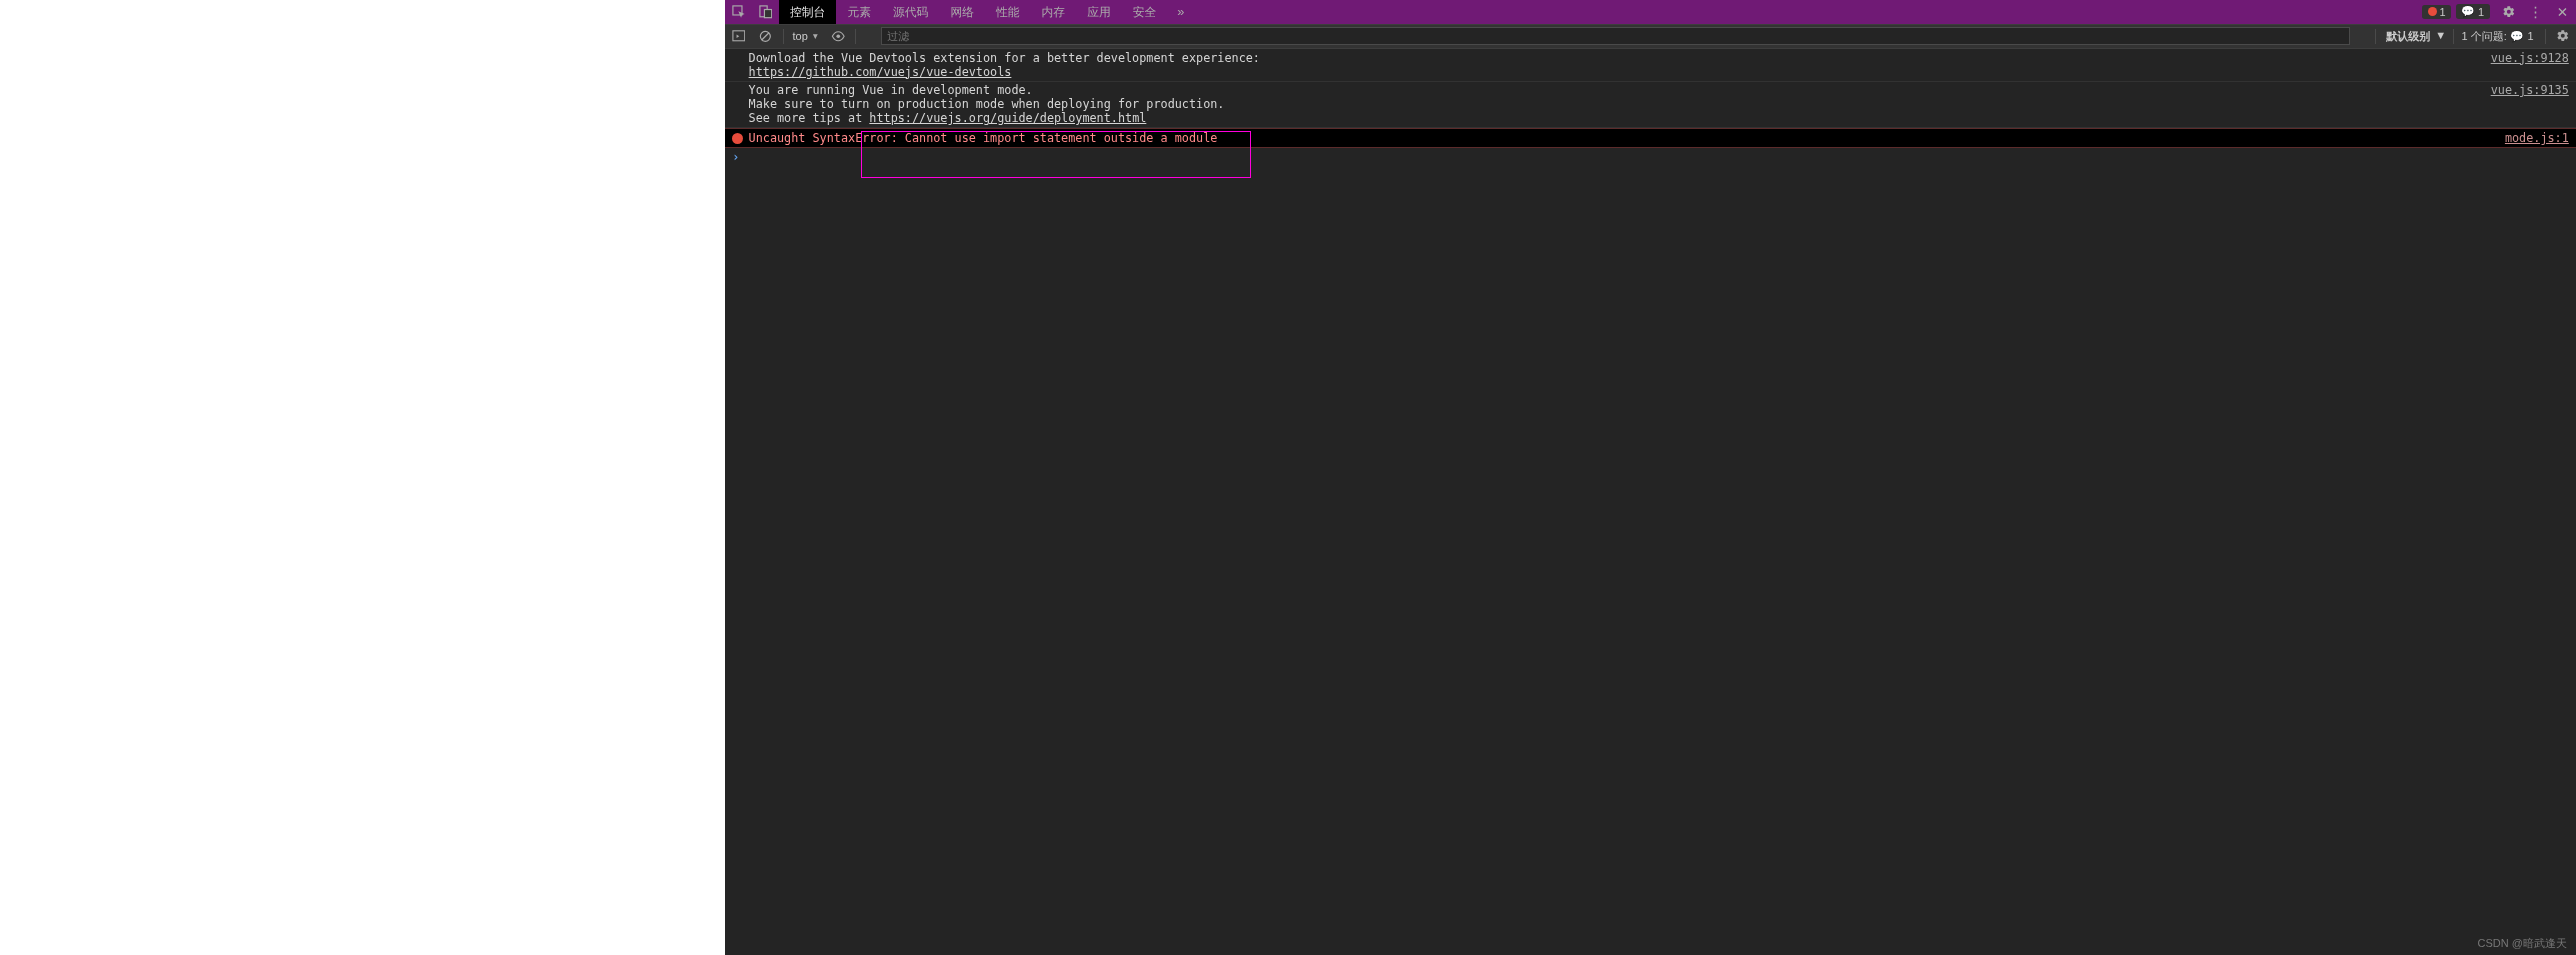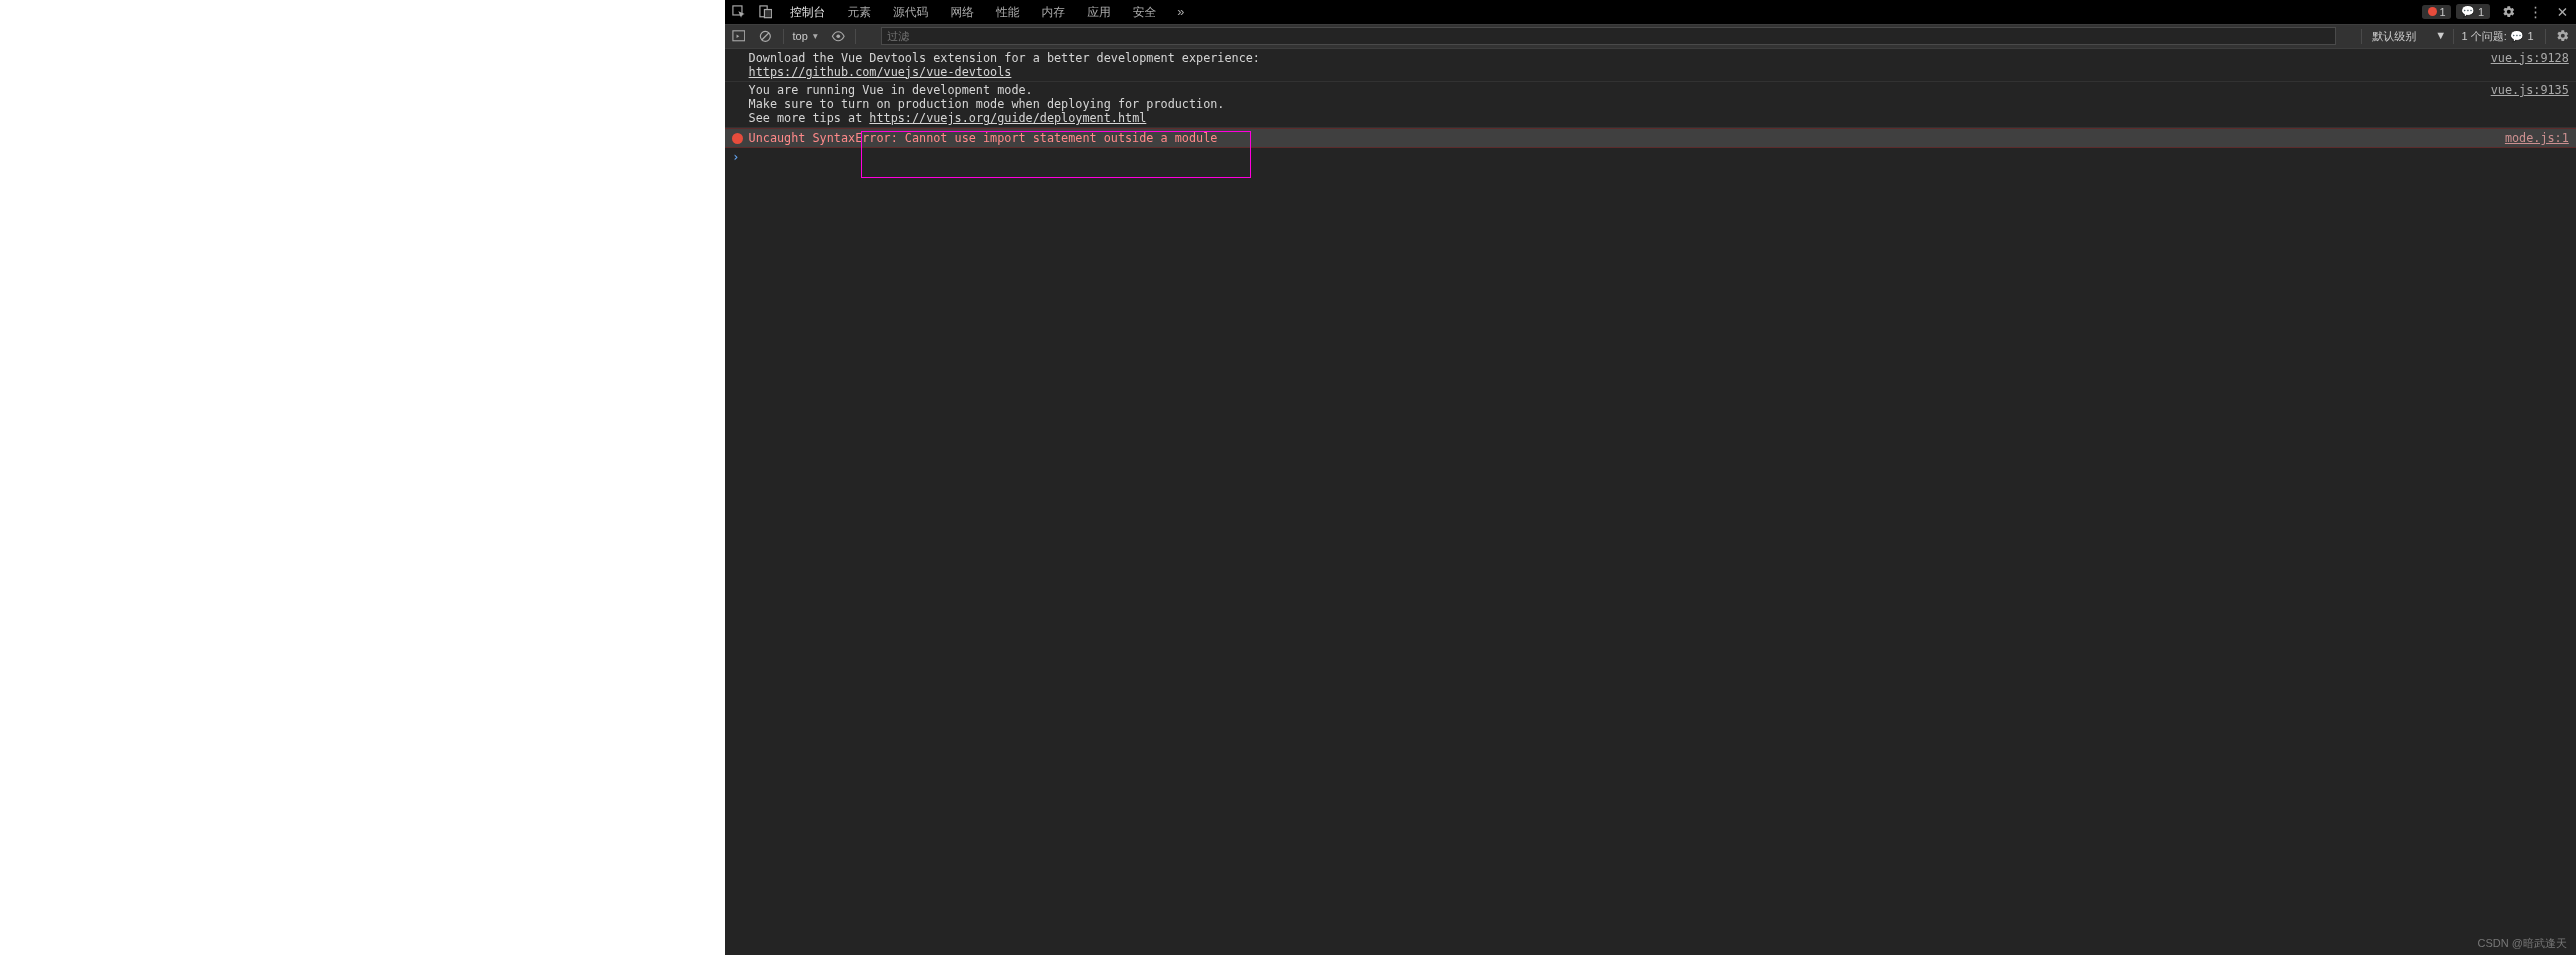--- a/index.html
+++ b/index.html
@@ -6,21 +6,21 @@
 html, body { height: 100%; font-family: "Segoe UI", Arial, sans-serif; font-size: 11px; }
 body { display: flex; width: 2576px; height: 955px; }
 
 .left-pane { width: 725px; height: 100%; background: #fff; flex-shrink: 0; }
 
 .devtools { flex: 1; height: 100%; background: #242424; color: #ccc; display: flex; flex-direction: column; position: relative; }
 
 
 .tabbar {
   display: flex; align-items: center; height: 24.5px;
-  background: #000000; border-bottom: 0.9px solid #3d3d3d; font-size: 11.8px;
+  background: #701a75; border-bottom: 0.9px solid #3d3d3d; font-size: 11.8px;
 }
 .tabbar .tab-icon { width: 27px; display: flex; align-items: center; justify-content: center; color: #aaa; cursor: pointer; }
 .tabbar .tab {
   padding: 0 11px; height: 24.5px; line-height: 24.5px; color: #aaa; cursor: pointer;
 }
 .tabbar .tab.active { background: #000; color: #e8e8e8; }
 .tabbar .spacer { flex: 1; }
 .tabbar .badge {
   display: inline-flex; align-items: center; gap: 2.7px;
   background: #323232; padding: 0.9px 5.4px; border-radius: 2.7px; margin-right: 5.4px; font-size: 11px;
@@ -40,36 +40,36 @@
 .filterbar .sep { width: 0.9px; height: 14.5px; background: #4a4a4a; margin: 0 3.6px; }
 .context-select {
   display: flex; align-items: center; gap: 3.6px; padding: 0 5.4px; color: #ccc; cursor: pointer;
 }
 .context-select .tri { font-size: 8.2px; color: #aaa; }
 .filter-input {
   flex: 1; height: 18px; margin: 0 21px;
   background: #242424; border: 0.9px solid #4a4a4a; color: #ccc;
   padding: 0 5.4px; font-size: 11px; outline: none;
 }
-.level-select { display: flex; align-items: flex-start; gap: 19px; padding: 0 7.2px; color: #ccc; cursor: pointer; white-space: nowrap; }
+.level-select { display: flex; align-items: flex-start; gap: 5px; padding: 0 7.2px; color: #ccc; cursor: pointer; white-space: nowrap; font-weight: bold; }
 .issues {
   display: flex; align-items: center; gap: 3.6px; padding: 0 7.2px; color: #ccc; white-space: nowrap;
   border-left: 0.9px solid #4a4a4a; cursor: pointer; justify-content: center;
 }
 .issues .msg-icon { color: #4aa4ff; }
 
 
 .console { flex: 1; overflow: hidden; position: relative; font-family: Menlo, Consolas, monospace; font-size: 11.8px; color: #d5d5d5; }
 .row { padding: 1.8px 7.2px 1.8px 23.6px; display: flex; border-bottom: 0.9px solid #323232; }
 .row .msg-col { flex: 1; white-space: pre-wrap; }
 .row .src-col { color: #aaa; text-decoration: underline; cursor: pointer; padding-left: 18px; }
 .row a.inmsg { color: #d5d5d5; text-decoration: underline; cursor: pointer; }
 
 .row.error {
-  background: #404040; color: #ff8a8a;
+  background: #000000; color: #ff8a8a;
   border-top: 0.9px solid #5c2b2b; border-bottom: 0.9px solid #5c2b2b;
   position: relative;
 }
 .row.error::before {
   content: ""; position: absolute; left: 7.2px; top: 3.6px;
   width: 11px; height: 11px; border-radius: 50%; background: #e74c3c;
 }
 .row.error .src-col { color: #cc9090; }
 
 .prompt-row { padding: 1.8px 7.2px; color: #62a0ea; font-weight: bold; }

